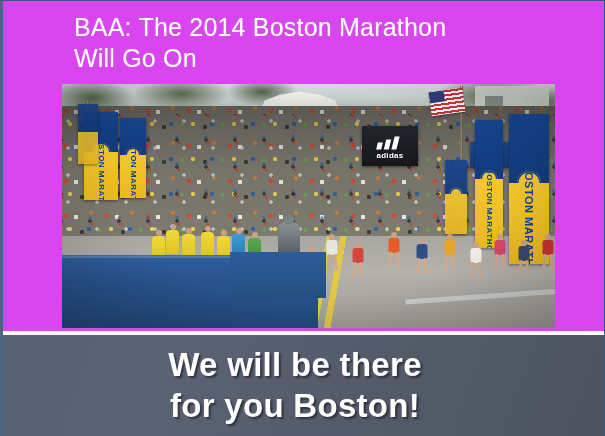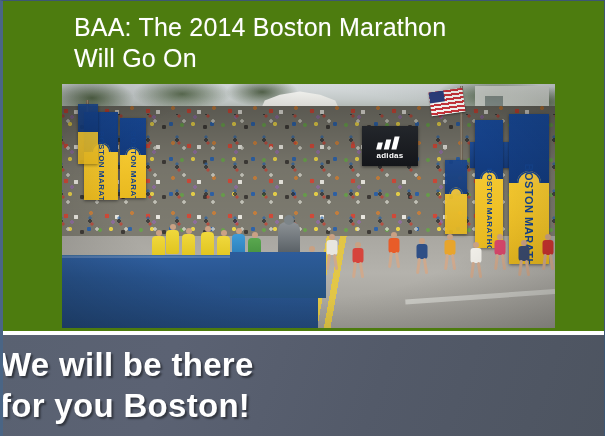--- a/index.html
+++ b/index.html
@@ -32,21 +32,21 @@
     pointer-events: none;
     z-index: 60;
   }
 
   
   .top-area {
     position: absolute;
     left: 0; top: 0;
     width: 605px;
     height: 331px;
-    background: #4d7c0f;
+    background: #d946ef;
   }
 
   .title-block {
     position: absolute;
     left: 74px;
     top: 12px;
     width: 470px;
     color: #ffffff;
     font-size: 25px;
     line-height: 31px;
@@ -317,21 +317,21 @@
     top: 335px;
     width: 605px;
     height: 101px;
     background: linear-gradient(110deg, #596171 0%, #5b6273 28%, #535a69 62%, #4d5460 100%);
     z-index: 15;
   }
   .bottom-text {
     position: absolute;
     left: 0; right: 15px;
     top: 9px;
-    text-align: left;
+    text-align: center;
     color: #ffffff;
     font-size: 33px;
     line-height: 41px;
     font-weight: 700;
     letter-spacing: 0.3px;
     white-space: pre-line;
     text-shadow: 2px 2px 2px rgba(0,0,0,0.45);
   }
 </style>
 </head>

